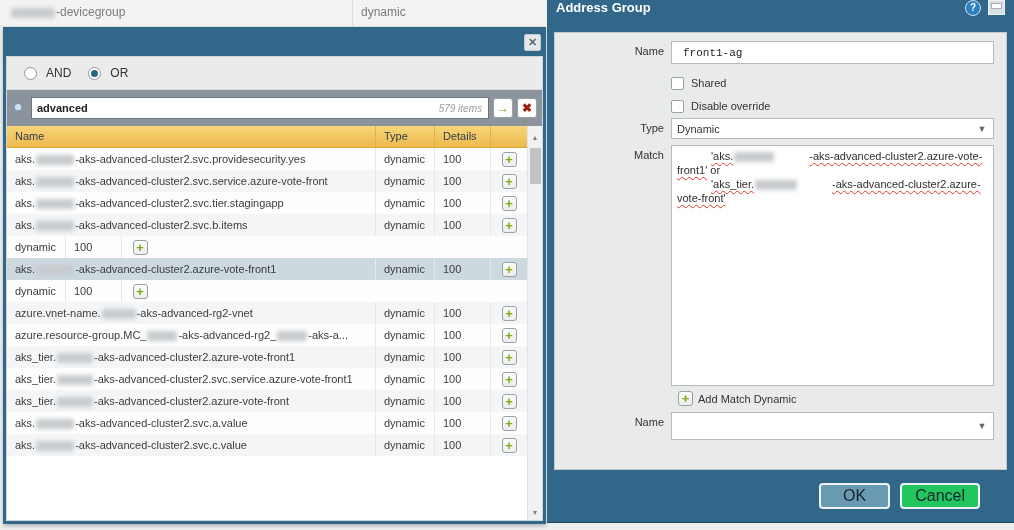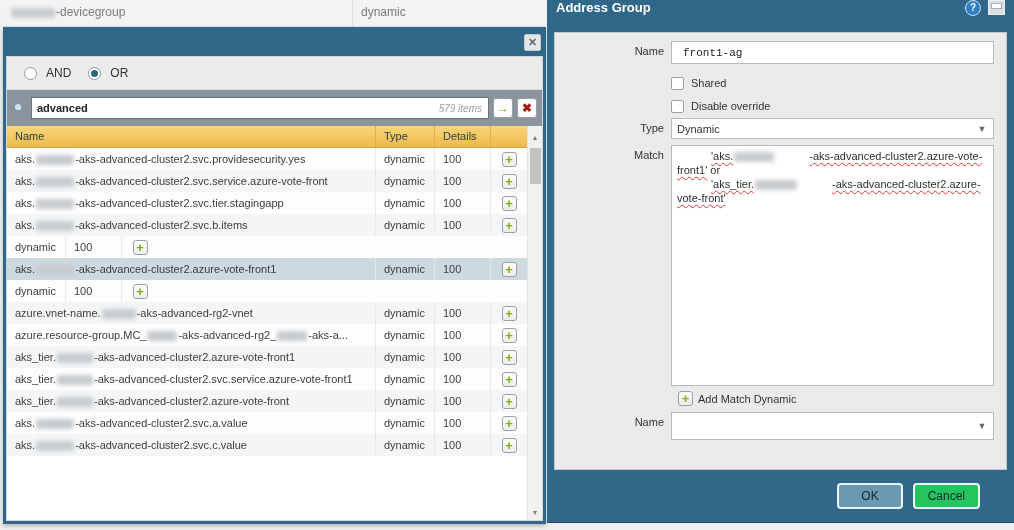--- a/index.html
+++ b/index.html
@@ -73,21 +73,21 @@
   .select .val { flex:1; padding:0 5px; }
   .dd-arrow { width:22px; align-self:stretch; display:flex; align-items:center; justify-content:center; color:#5f6a72; font-size:9px; }
   .match-area { height:241px; background:#fff; border:1px solid #b7babd; padding:3px 5px; line-height:14px; overflow:hidden; }
   .match-area .u { text-decoration:underline; text-decoration-style:wavy; text-decoration-color:#e03x; text-decoration-color:#e0392e; text-decoration-thickness:1px; text-underline-offset:2px; color:#2f2f2f;margin-left:34px; }
   .match-area .plain { color:#2f2f2f; }
   .addmatch { display:flex; align-items:center; gap:5px; margin:5px 0 6px 123px; cursor:pointer; color:#333; }
   .tags-box { height:28px; background:#fff; border:1px solid #b7babd; display:flex; align-items:center; cursor:pointer; }
   .tags-box .val { flex:1; padding:0 5px; }
 
   .rfooter { position:absolute; left:0; right:0; bottom:0; height:52px; display:flex; align-items:center; justify-content:flex-end; gap:10px; padding-right:34px; }
-  .btn { height:26px; border:2px solid #eef2f4; border-radius:4px; font-family:"Liberation Sans",sans-serif; font-size:12px; color:#16242e; cursor:pointer; }
+  .btn { height:26px; border:2px solid #eef2f4; border-radius:4px; font-family:"Liberation Sans",sans-serif; font-size:16px; color:#16242e; cursor:pointer; }
   .btn.ok { background:#6a9ab2; padding:0 22px; }
   .btn.cancel { background:#22c55e; padding:0 13px; }
 </style>
 </head>
 <body>
 
 <div class="bg-strip">
   <div class="cell1">
       <span class="dg-parts"><span class="redact" style="width: 44px;"></span><span>-devicegroup</span></span>
     </div>

